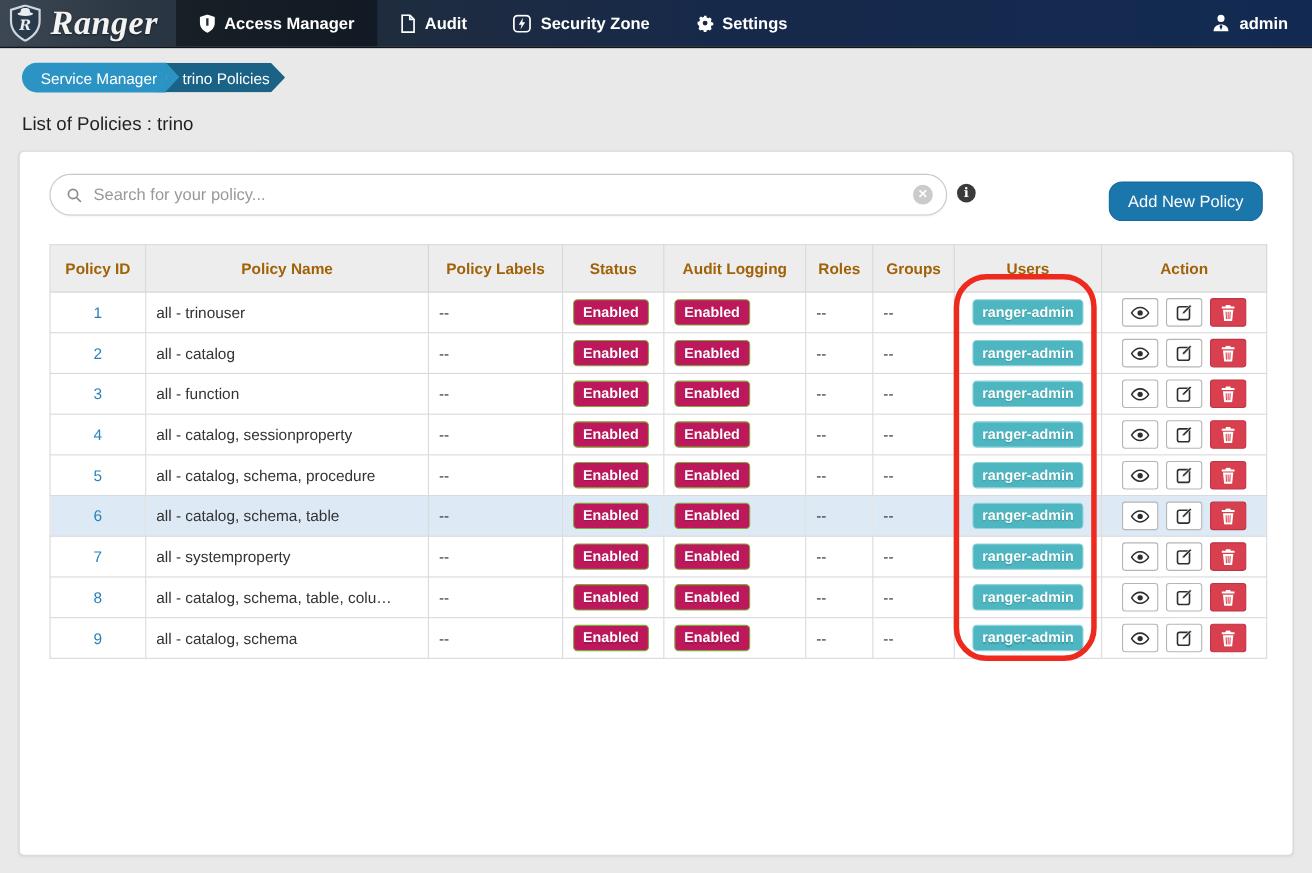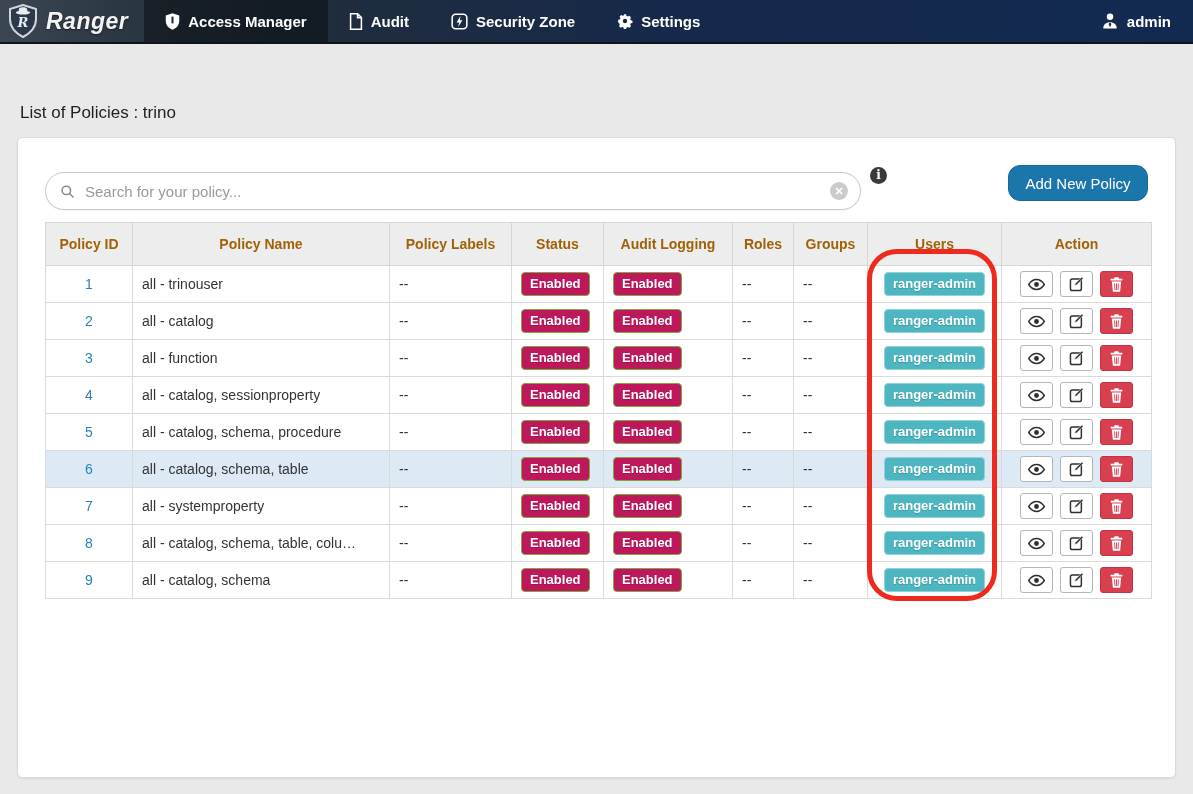--- a/index.html
+++ b/index.html
@@ -11,22 +11,22 @@
 
   
   .navbar {
     position:absolute; top:0; left:0; width:1193px; height:44px;
     display:flex; align-items:stretch;
     background:linear-gradient(90deg,#3c4753 0%,#2b3743 10%,#202d3c 24%,#17294a 55%,#122a52 100%);
     border-bottom:2px solid #0e141b;
   }
   .brand { display:flex; align-items:center; gap:8px; padding:0 16px 0 8px; cursor:pointer; }
   .brand-name {
-    font-family:Liberation Sans, sans-serif; font-style:italic; font-weight:bold;
-    font-size:23px; color:#f3f3f3; letter-spacing:0.5px;
+    font-family:Liberation Serif, serif; font-style:italic; font-weight:bold;
+    font-size:31px; color:#f3f3f3; letter-spacing:0.5px;
     text-shadow:0 1px 2px rgba(0,0,0,0.5);
   }
   .nav-items { display:flex; align-items:stretch; }
   .nav-item {
     display:flex; align-items:center; gap:8px; padding:0 21px;
     color:#fff; font-weight:bold; font-size:15px; cursor:pointer; white-space:nowrap;
   }
   .nav-item.active { background:rgba(0,0,0,0.40); }
   .nav-user {
     margin-left:auto; display:flex; align-items:center; gap:8px; padding:12px 22px;
@@ -54,21 +54,21 @@
     font-size:17px; font-weight:normal; color:#1f1f1f;
   }
 
   
   .panel {
     position:absolute; top:93px; left:17px; width:1159px; height:641px;
     background:#fff; border:1px solid #d9d9d9; border-radius:5px;
     box-shadow:0 1px 2px rgba(0,0,0,0.07);
   }
   .search-wrap {
-    position:absolute; top:34px; left:27px; width:816px; height:38px;
+    position:absolute; top:20px; left:27px; width:816px; height:38px;
     border:1px solid #c8c8c8; border-radius:19px; background:#fff;
     display:flex; align-items:center; padding:0 12px 0 14px;
     box-shadow:0 1px 2px rgba(0,0,0,0.05);
   }
   .search-wrap input {
     border:none; outline:none; flex:1; font-size:15px; color:#555;
     margin-left:8px; font-family:"Liberation Sans",sans-serif; background:transparent;
   }
   .search-wrap input::placeholder { color:#999; }
   .clear-btn {
@@ -185,20 +185,28 @@
         <path d="M3 22c0-5.5 4-8.3 9-8.3s9 2.8 9 8.3z"></path>
         <path d="M12 13.6l-1.9 2.3 1.9 4.9 1.9-4.9z" fill="#14294e"></path>
       </svg>
     </span>
     <span>admin</span>
   </div>
 </div>
 
 <div class="content">
 
+  <div class="breadcrumb">
+    <div class="crumb crumb-1">
+      <span>Service Manager</span>
+    </div>
+    <div class="crumb crumb-2">
+      <span>trino Policies</span>
+    </div>
+  </div>
 
   <div class="page-title">List of Policies : trino</div>
 
   <div class="panel">
 
     <div class="search-wrap">
       <span class="icon">
         <svg width="15" height="15" viewBox="0 0 20 20">
           <circle cx="8.5" cy="8.5" r="5.6" fill="none" stroke="#8a8a8a" stroke-width="2"></circle>
           <line x1="12.7" y1="12.7" x2="18" y2="18" stroke="#8a8a8a" stroke-width="2"></line>

